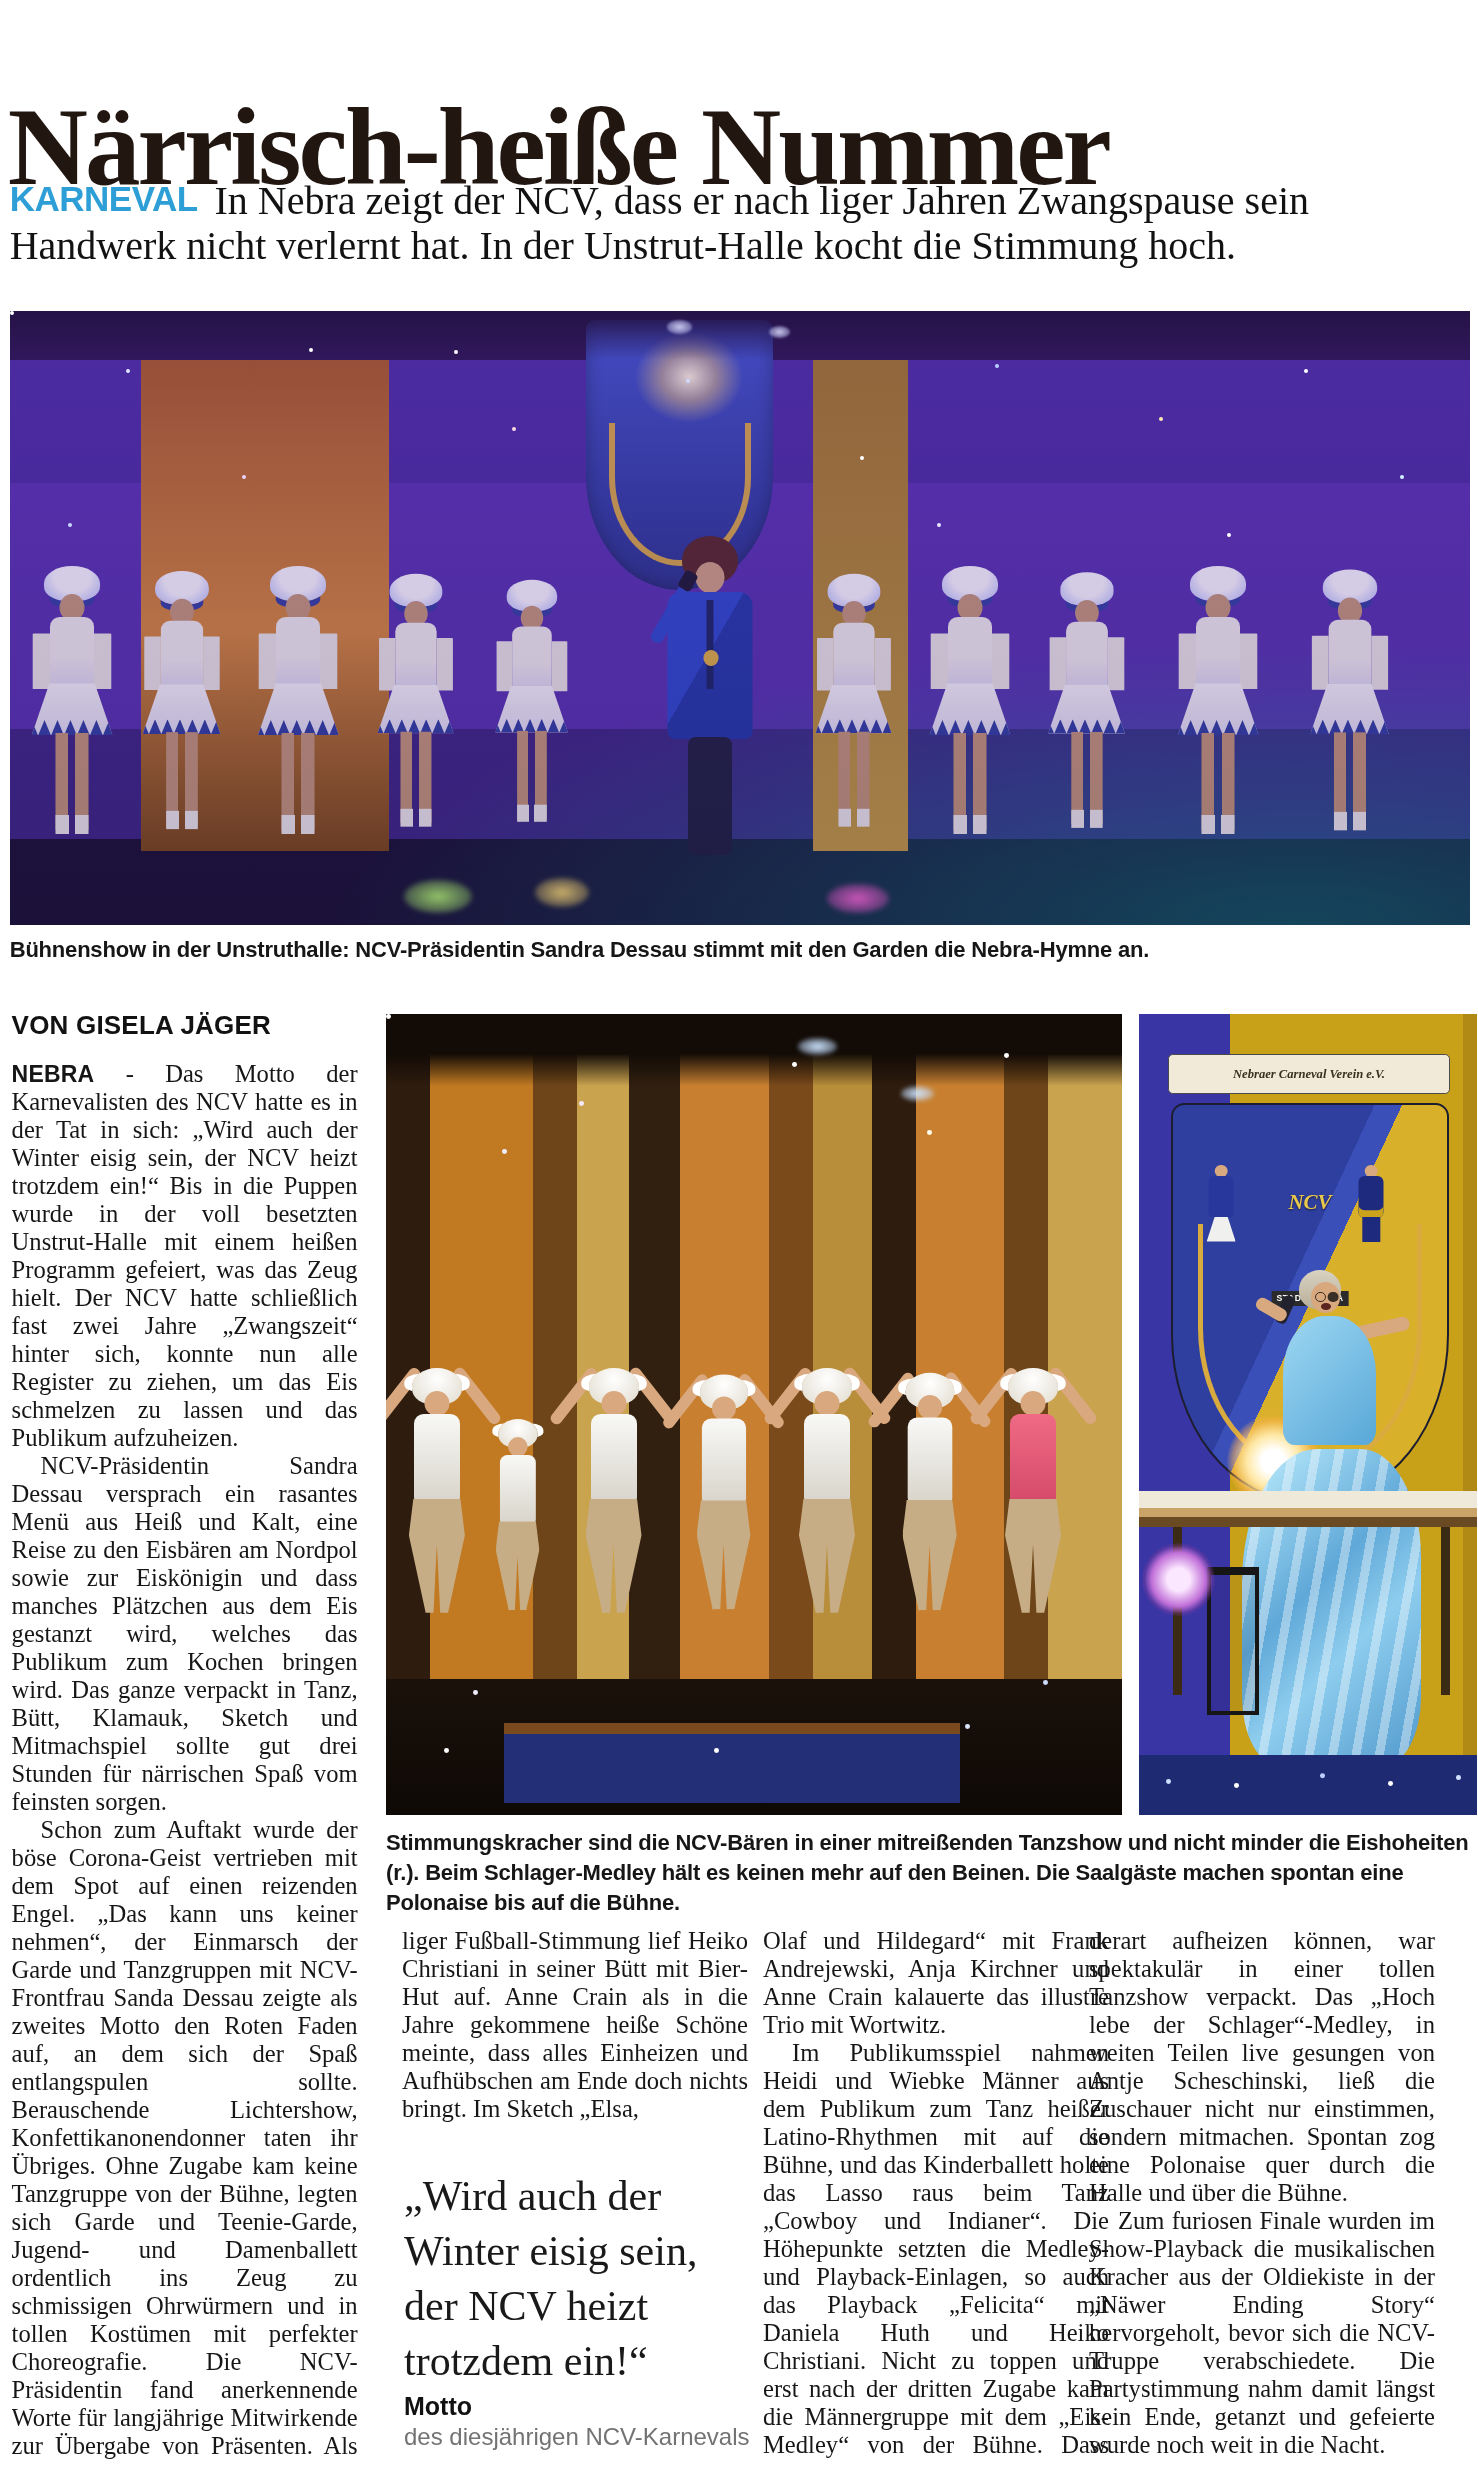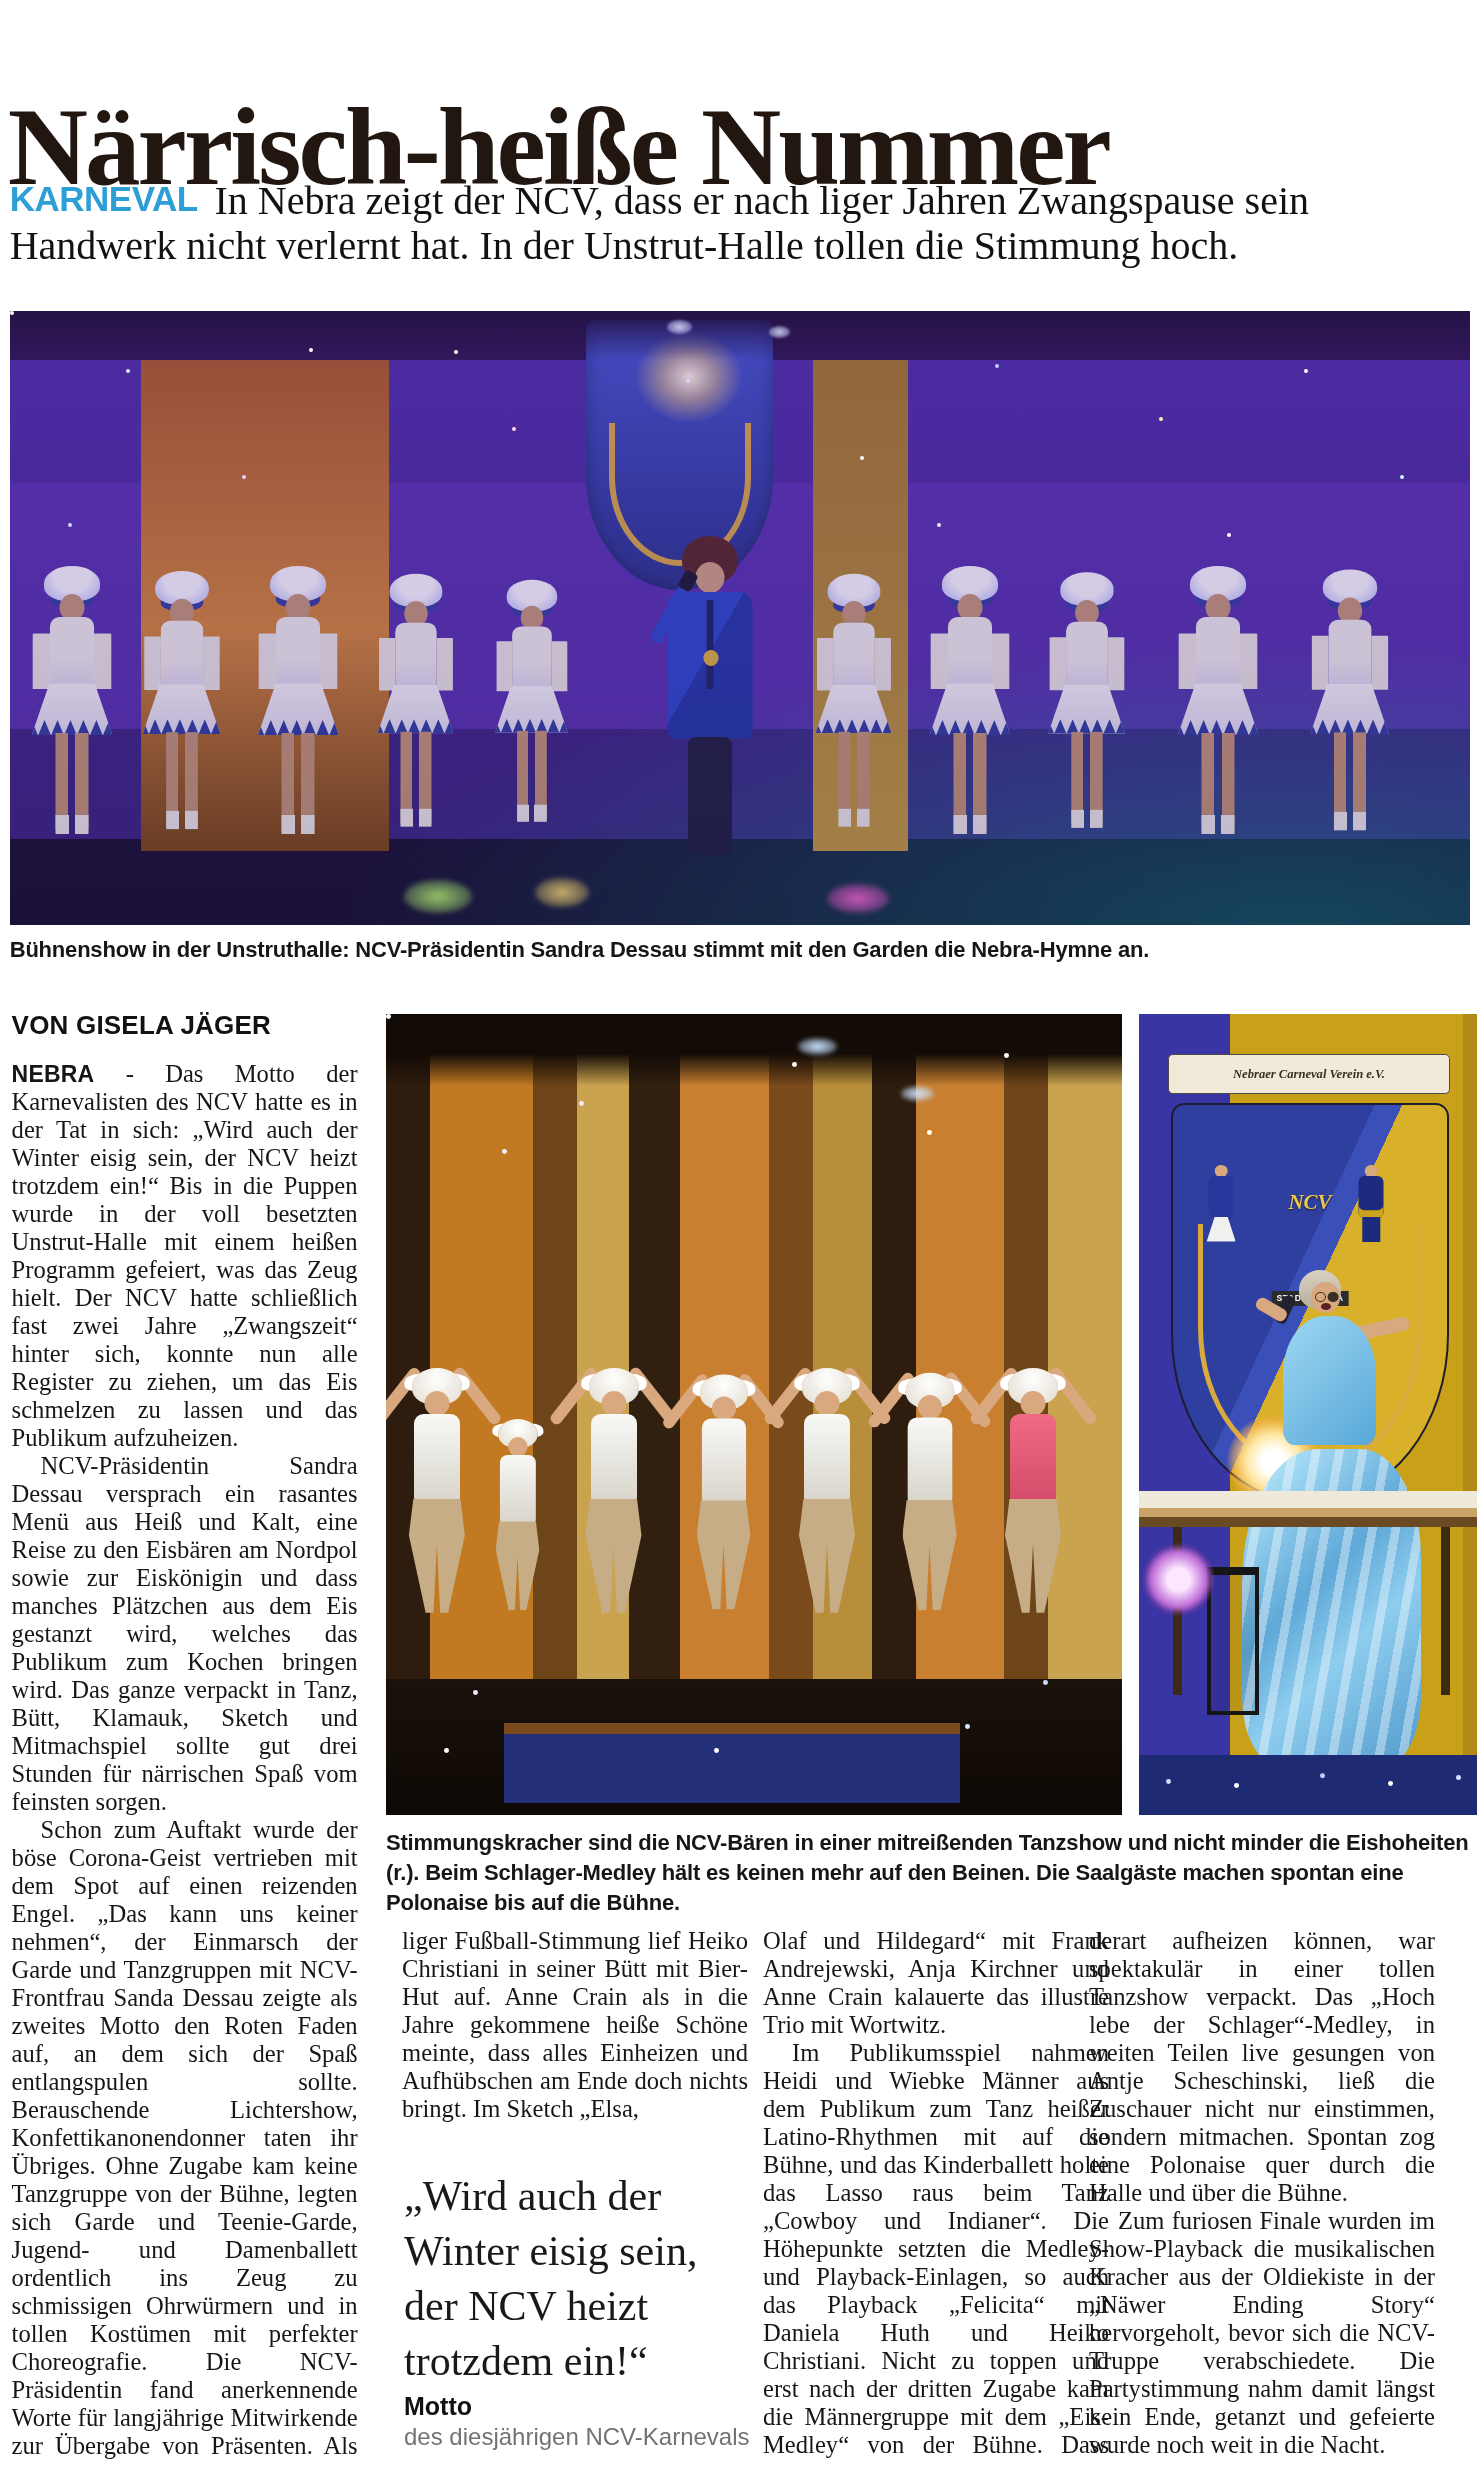--- a/index.html
+++ b/index.html
@@ -130,21 +130,21 @@
 </style>
 </head>
 <body>
 
 <div>
 
   <h1 class="a headline">Närrisch-heiße Nummer</h1>
 
   <div class="a subhead">
     <span class="kicker">KARNEVAL</span><span>In Nebra zeigt der NCV, dass er nach liger Jahren Zwangspause sein</span><br>
-    <span>Handwerk nicht verlernt hat. In der Unstrut-Halle tollen die Stimmung hoch.</span>
+    <span>Handwerk nicht verlernt hat. In der Unstrut-Halle kocht die Stimmung hoch.</span>
   </div>
 
   <div class="photo" id="photo1">
     <div class="a p1-bg"></div>
     <div class="a p1-band-orange"></div>
     <div class="a p1-band-gold"></div>
     <div class="a p1-crest"></div>
     <div class="a p1-truss"></div>
     <div class="a p1-light" style="left:45%;top:1.5%;width:25px;height:13.5px;background:radial-gradient(#eaf4ff,rgba(150,190,255,.2))"></div>
     <div class="a p1-light" style="left:52%;top:2.5%;width:21px;height:11.6px;background:radial-gradient(#eaf4ff,rgba(150,190,255,.2))"></div>

